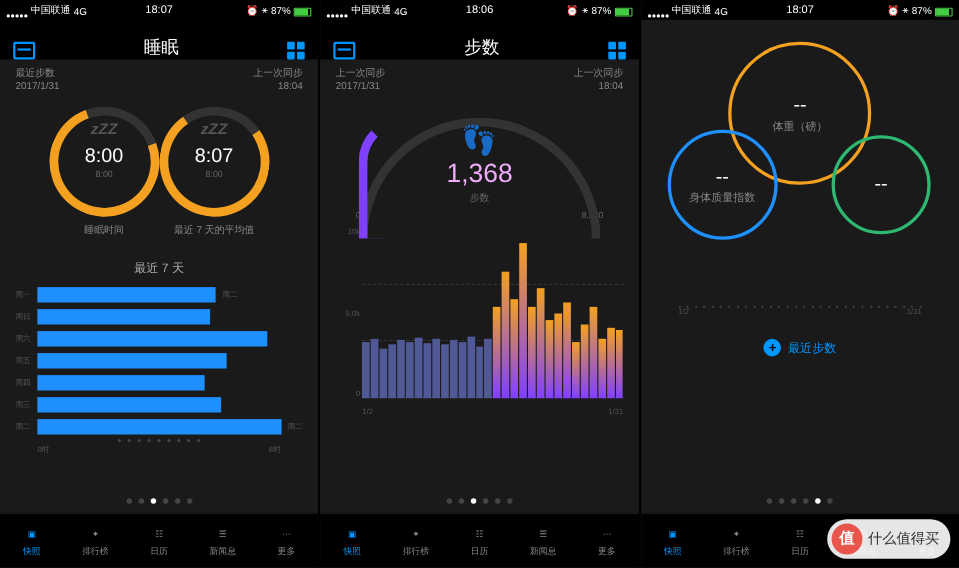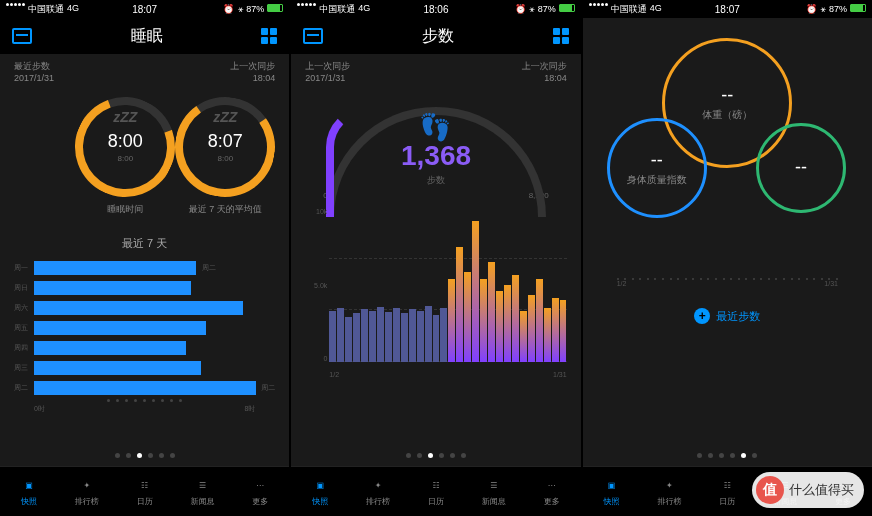--- a/index.html
+++ b/index.html
@@ -1,32 +1,32 @@
 <!DOCTYPE html>
 <html><head>
 <meta charset="utf-8">
 <style>
 *{margin:0;padding:0;box-sizing:border-box;font-family:-apple-system,sans-serif}
 body{background:#000;display:flex;gap:2px;width:872px;height:516px;position:relative}
 .screen{flex:1;background:#1a1a1a;display:flex;flex-direction:column;position:relative;overflow:hidden}
 .statusbar{height:18px;background:#000;display:flex;align-items:center;padding:0 6px;font-size:9px;color:#fff;justify-content:space-between}
-.sb-left,.sb-right{display:flex;align-items:flex-start;gap:3px}
+.sb-left,.sb-right{display:flex;align-items:flex-end;gap:3px}
 .sb-center{position:absolute;left:50%;transform:translateX(-50%);font-size:10px;font-weight:500}
 .dots{display:flex;gap:1px}
 .dots span{width:3px;height:3px;border-radius:50%;background:#fff}
-.header{height:36px;background:#000;display:flex;align-items:center;justify-content:space-between;padding:0 12px}
+.header{height:36px;background:#000;display:flex;align-items:flex-end;justify-content:space-between;padding:0 12px}
 .header-icon{width:20px;height:16px;position:relative}
 .inbox-icon{border:2px solid #0096ff;border-radius:2px;position:relative}
 .inbox-icon::after{content:"";position:absolute;top:4px;left:2px;right:2px;height:2px;background:#0096ff}
 .grid-icon{display:grid;grid-template:repeat(2,7px)/repeat(2,7px);gap:2px}
 .grid-icon span{background:#0096ff;border-radius:1px}
 .header-title{color:#fff;font-size:16px;font-weight:400}
 .subheader{display:flex;justify-content:space-between;padding:6px 14px;font-size:9px;color:#888}
 .content{flex:1;padding:8px 14px;overflow:hidden}
-.circles-row{display:flex;justify-content:flex-end;margin-bottom:20px}
+.circles-row{display:flex;justify-content:center;margin-bottom:20px}
 .sleep-circle{width:100px;height:100px;position:relative;display:flex;flex-direction:column;align-items:center;justify-content:center}
 .sleep-ring{position:absolute;inset:0;border-radius:50%;border:8px solid #f4a020;border-top-color:#333;transform:rotate(25deg)}
 .sleep-zzz{position:absolute;top:12px;color:#555;font-size:14px;font-weight:bold;font-style:italic}
 .sleep-val{color:#fff;font-size:18px;font-weight:300}
 .sleep-sub{color:#666;font-size:8px;margin-top:2px}
 .circle-label{text-align:center;font-size:9px;color:#888;margin-top:6px}
 .section-title{text-align:center;color:#aaa;font-size:11px;margin:8px 0}
 .hbar-chart{position:relative;height:150px}
 .hbar-row{display:flex;align-items:center;height:18px;margin-bottom:2px}
 .hbar-label{width:20px;font-size:7px;color:#555}
@@ -39,21 +39,21 @@
 .pager span{width:5px;height:5px;border-radius:50%;background:#444}
 .pager span.active{background:#fff}
 .tabbar{height:50px;background:#000;border-top:1px solid #222;display:flex}
 .tab{flex:1;display:flex;flex-direction:column;align-items:center;justify-content:center;gap:2px;color:#888;font-size:8px}
 .tab.active{color:#0096ff}
 .tab-icon{width:20px;height:18px;display:flex;align-items:center;justify-content:center}
 .arc-wrap{position:relative;height:90px;display:flex;flex-direction:column;align-items:center;justify-content:flex-end}
 .arc{position:absolute;top:10px;width:220px;height:110px;border:8px solid #333;border-bottom:none;border-radius:110px 110px 0 0}
 .arc-prog{position:absolute;top:10px;left:50%;margin-left:-110px;width:40px;height:110px;border:8px solid transparent;border-left-color:#8040ff;border-bottom:none;border-radius:110px 0 0 0}
 .feet{position:absolute;top:15px;color:#2a2a2a;font-size:26px}
-.arc-val{color:#8b5cf6;font-size:28px;font-weight:700;z-index:1}
+.arc-val{color:#f0abfc;font-size:24px;font-weight:400;z-index:1}
 .arc-label{color:#666;font-size:9px;margin-top:2px}
 .arc-ends{display:flex;justify-content:space-between;width:100%;padding:0 18px;font-size:8px;color:#666;margin-top:4px}
 .vbar-chart{position:relative;height:170px;margin-top:8px}
 .vbar-grid{position:absolute;inset:0 0 16px 24px;border-bottom:1px solid #333}
 .vbar-grid::before,.vbar-grid::after{content:"";position:absolute;left:0;right:0;border-top:1px dashed #333}
 .vbar-grid::before{top:33%}
 .vbar-grid::after{top:66%}
 .vbar-y{position:absolute;left:0;top:0;bottom:16px;width:22px;display:flex;flex-direction:column;justify-content:space-between;font-size:7px;color:#555;text-align:right}
 .vbar-bars{position:absolute;left:24px;right:0;bottom:16px;top:0;display:flex;align-items:flex-end;gap:1px}
 .vbar{flex:1;background:linear-gradient(#f4a020,#8040ff);min-height:2px}

